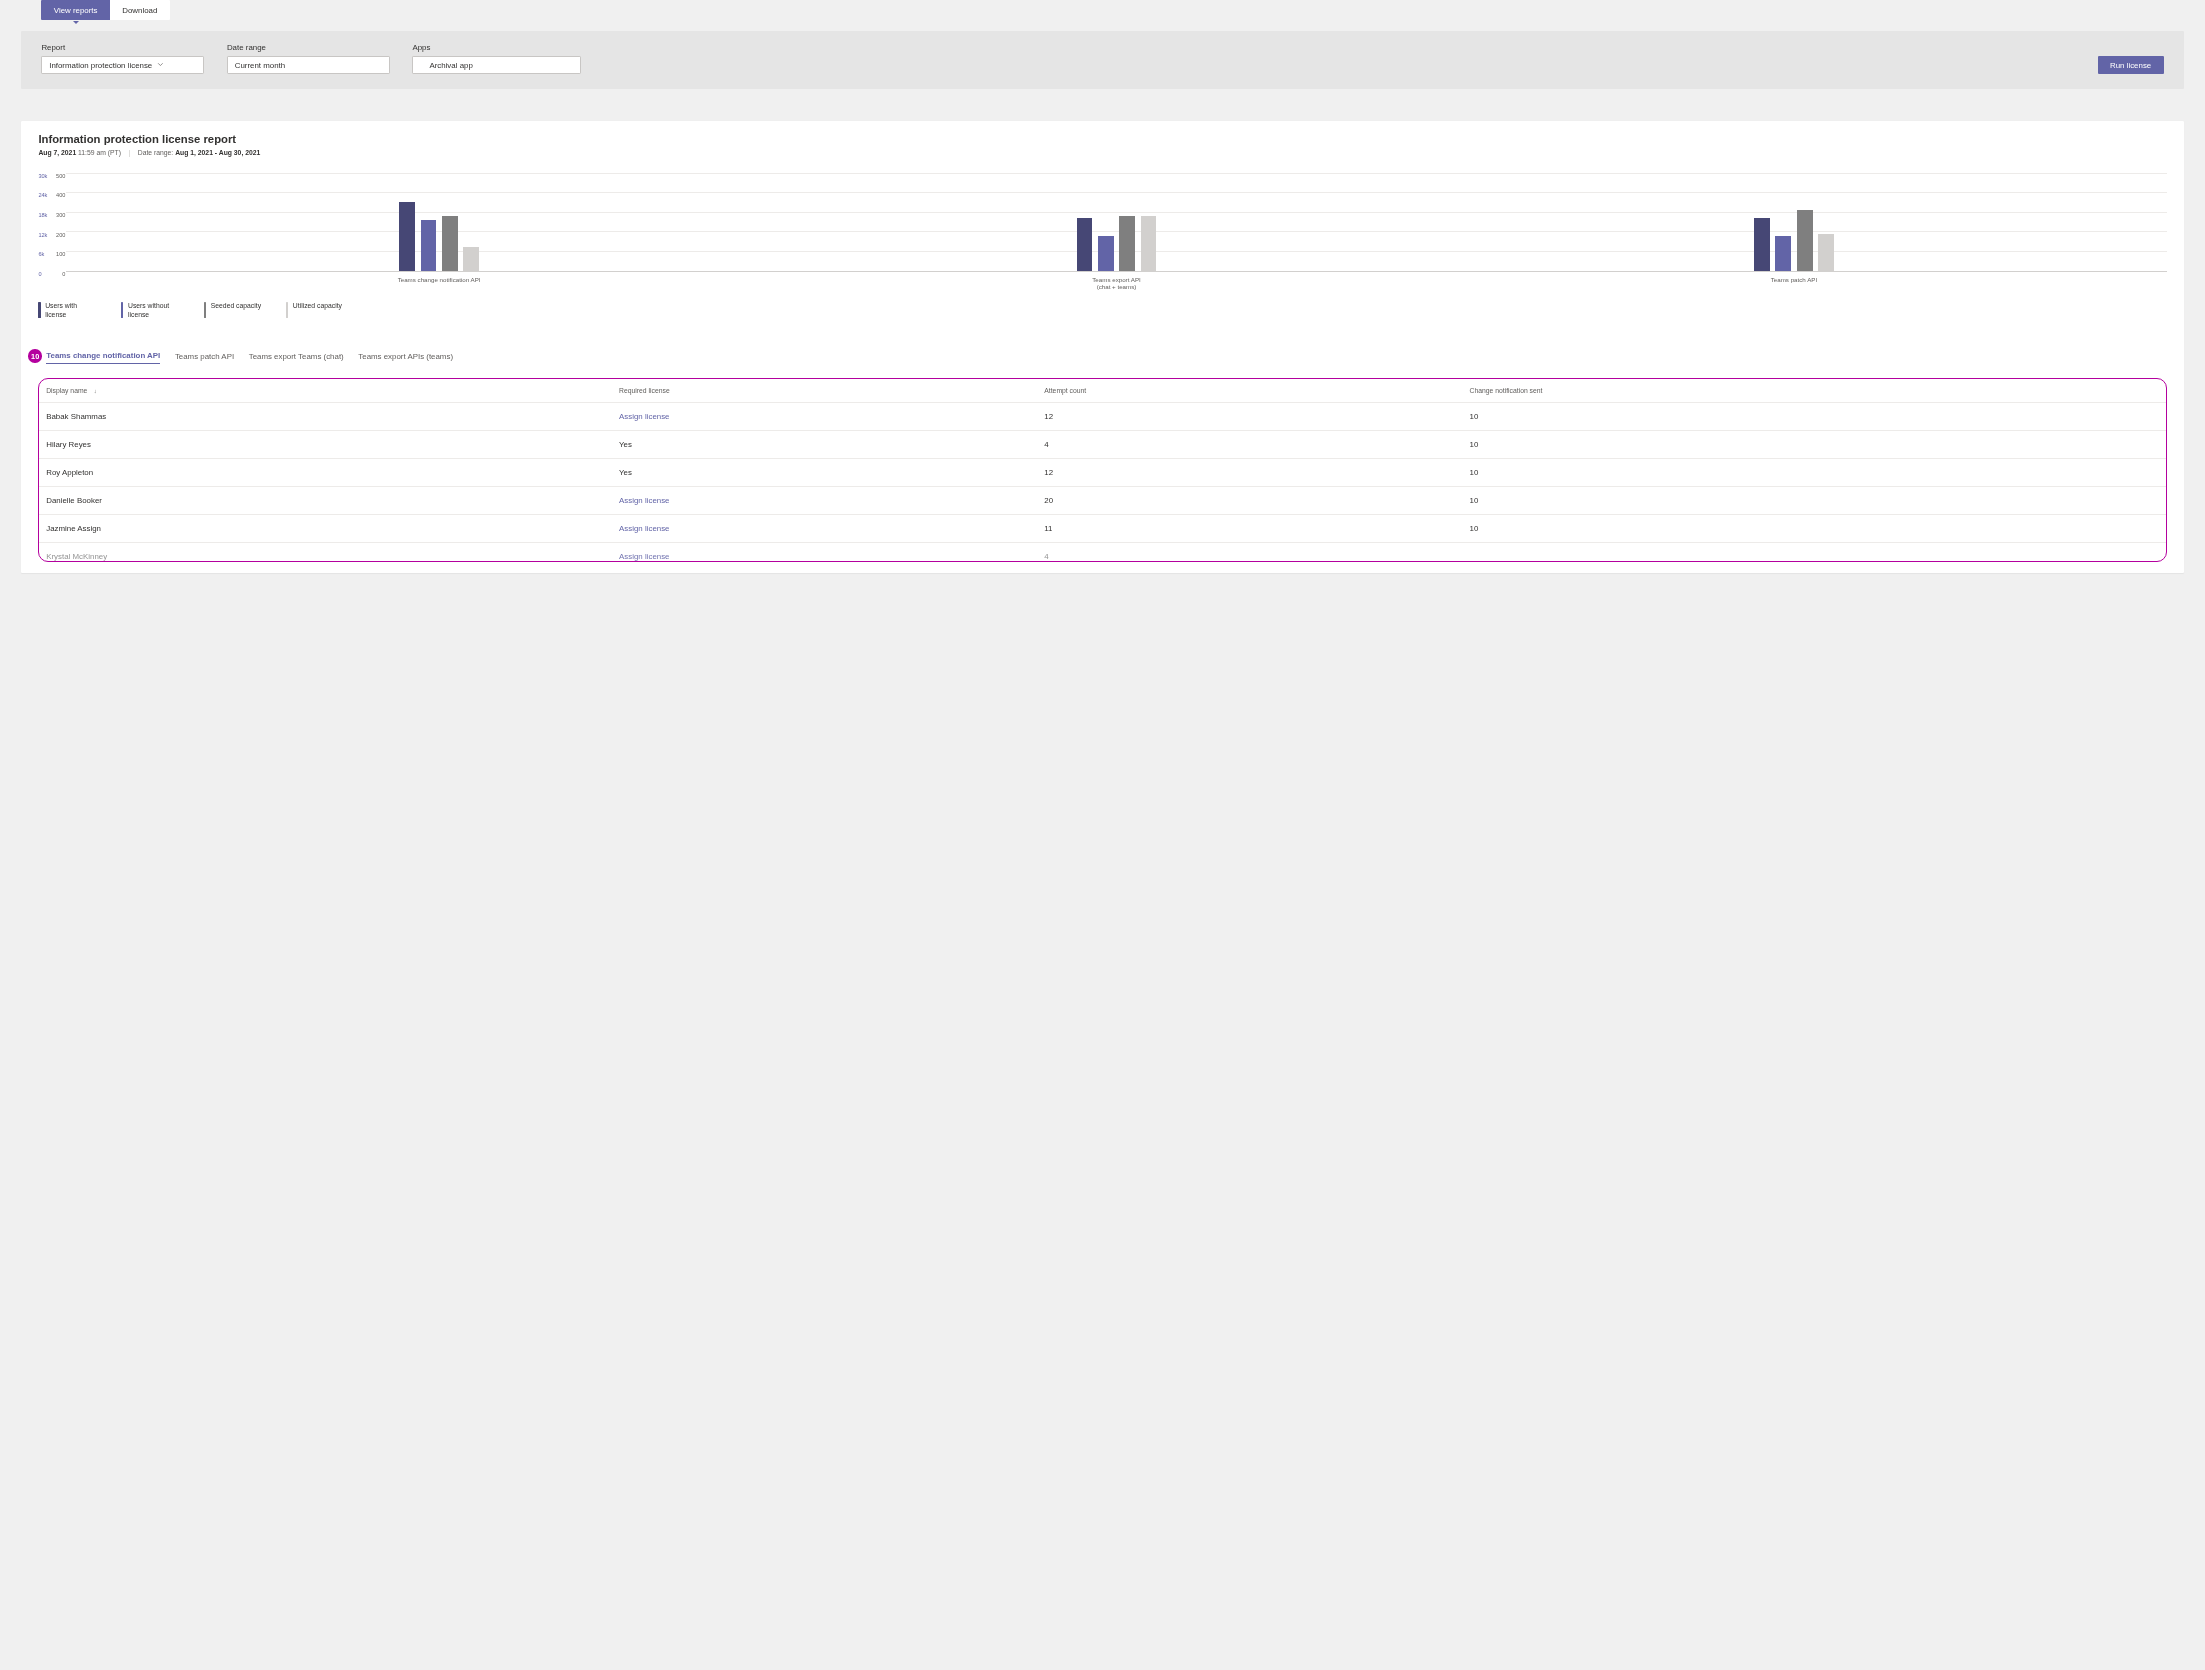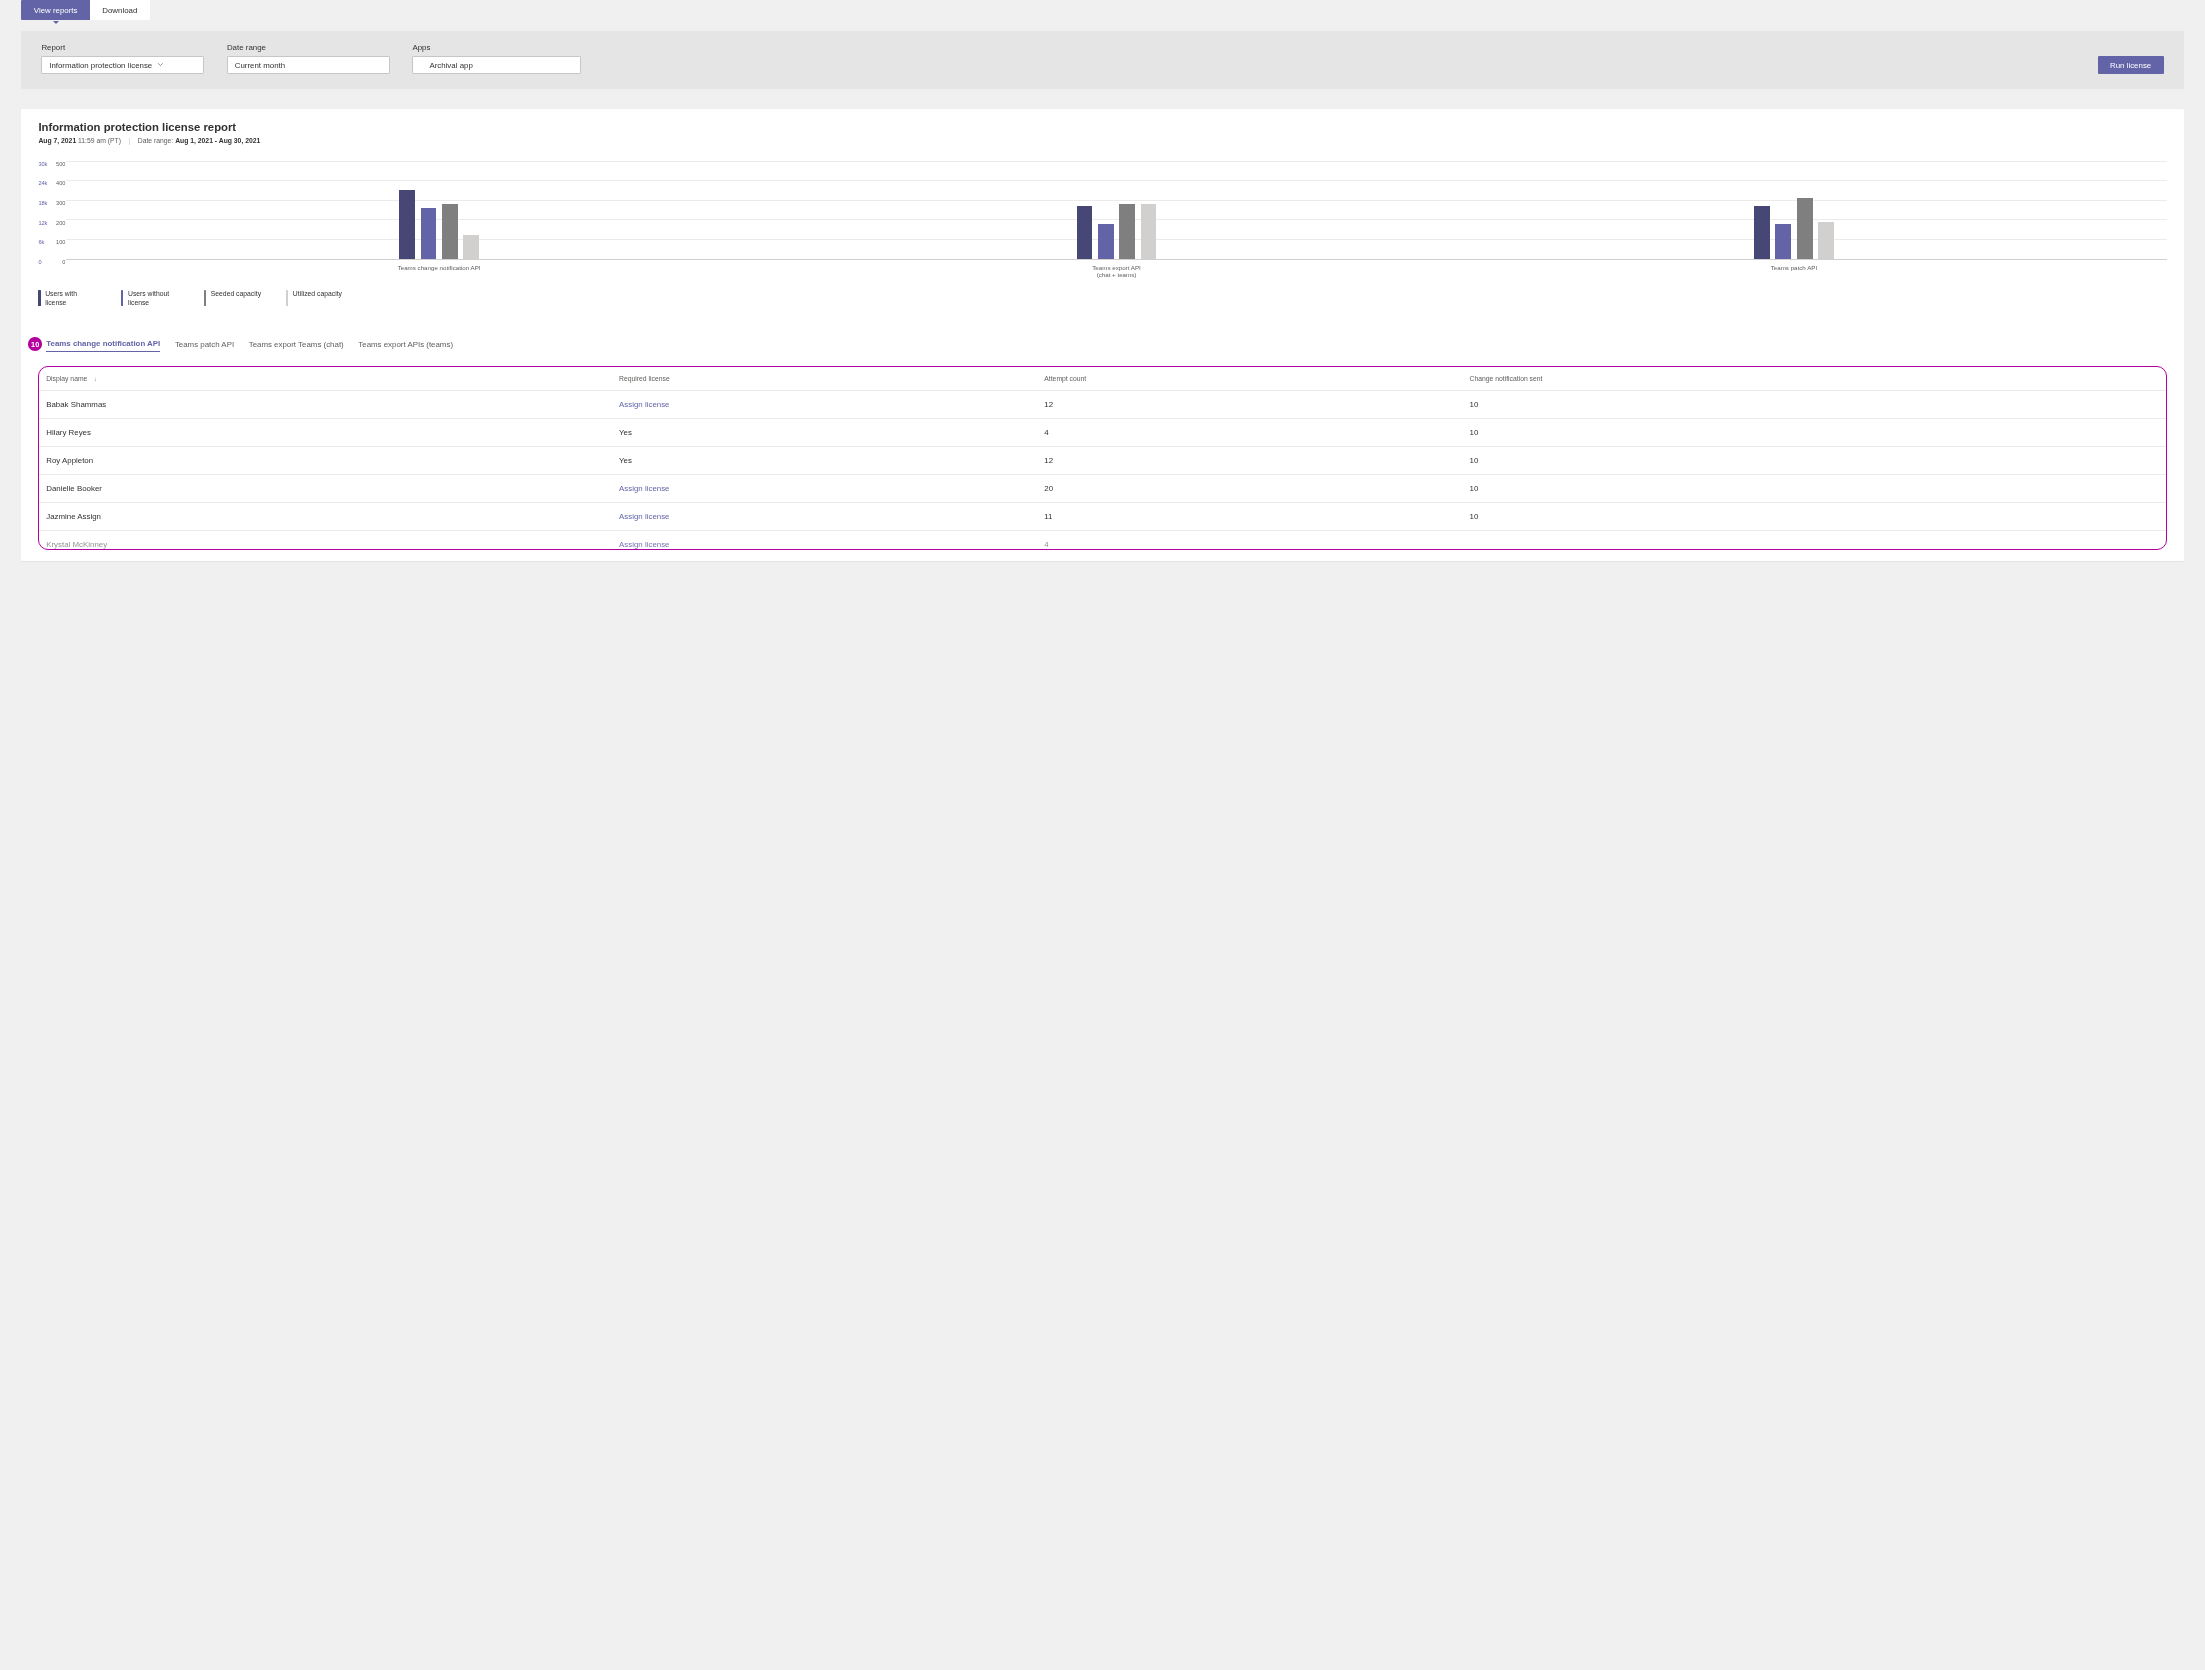--- a/index.html
+++ b/index.html
@@ -18,20 +18,21 @@
     font-size: 7.9px;
     border: none;
     cursor: pointer;
     background: #fff;
     color: #323130;
   }
   .tab-btn.active {
     background: #6264a7;
     color: #fff;
     position: relative;
+    margin-left: 20px;
   }
   .tab-btn.active::after {
     content: "";
     position: absolute;
     left: 50%; transform: translateX(-50%);
     bottom: -3.4px;
     border: 3.4px solid transparent;
     border-top-color: #6264a7;
     border-bottom: none;
   }
@@ -73,21 +74,21 @@
     border-radius: 1.1px;
     cursor: pointer;
     font-size: 7.9px;
     margin-left: auto;
   }
 
   
   .report-card {
     background: #fff;
     border-radius: 1.1px;
-    margin-top: 20px;
+    margin-top: 32px;
     padding: 12.4px 17px 11.3px 17px;
     box-shadow: 0 0.6px 1.1px rgba(0,0,0,.05);
   }
   .report-title { font-size: 11.3px; font-weight: 600; margin-bottom: 3.4px; }
   .report-meta { font-size: 6.8px; color: #605e5c; }
   .report-meta .strong { font-weight: 600; color: #323130; }
   .meta-sep { margin: 0 5.6px; color: #c8c6c4; }
 
   
   .chart-area {

